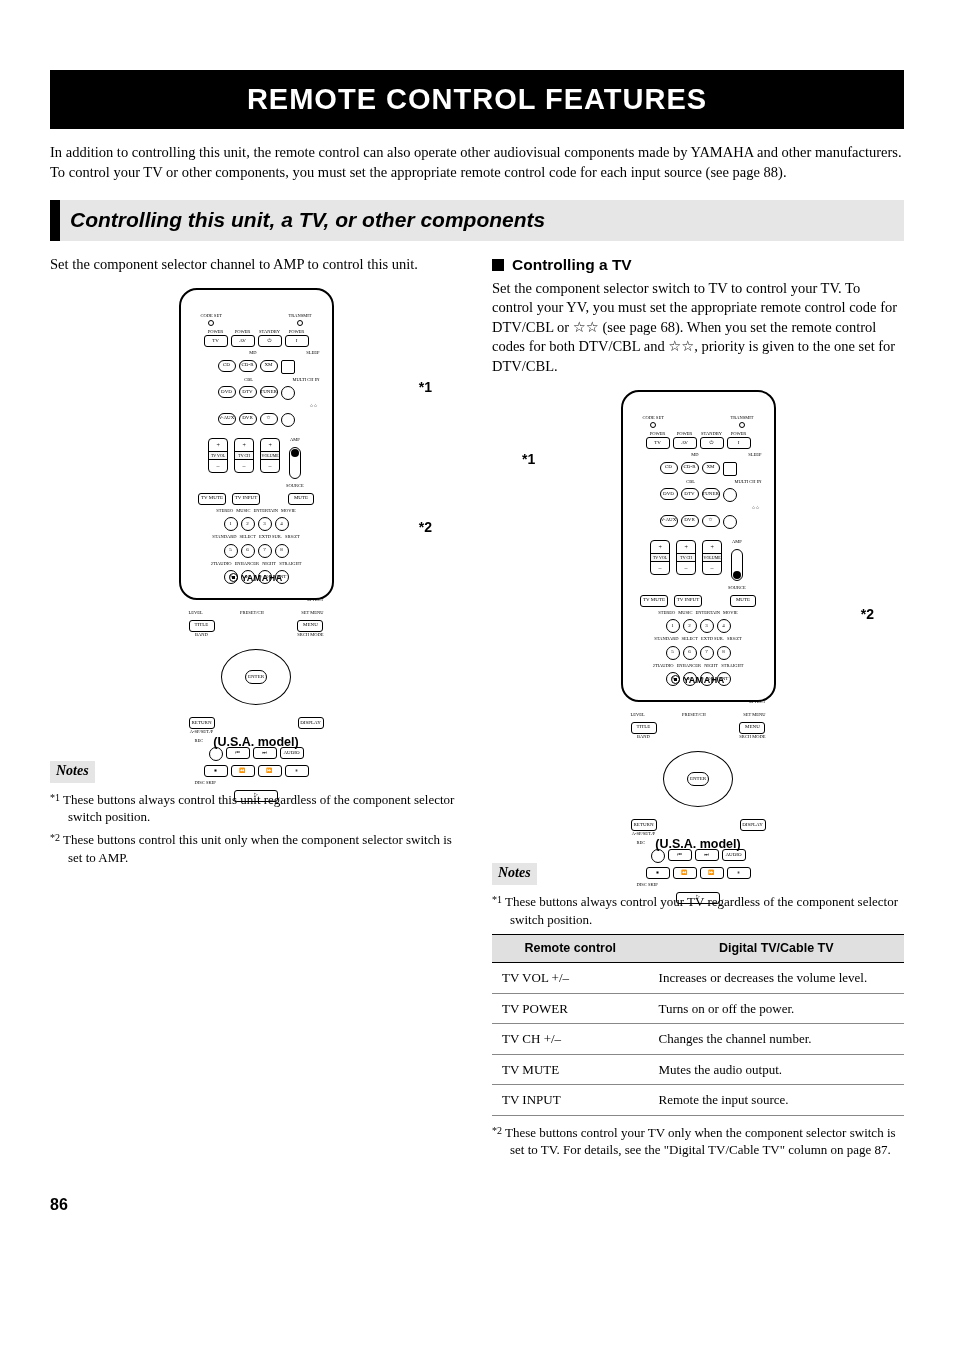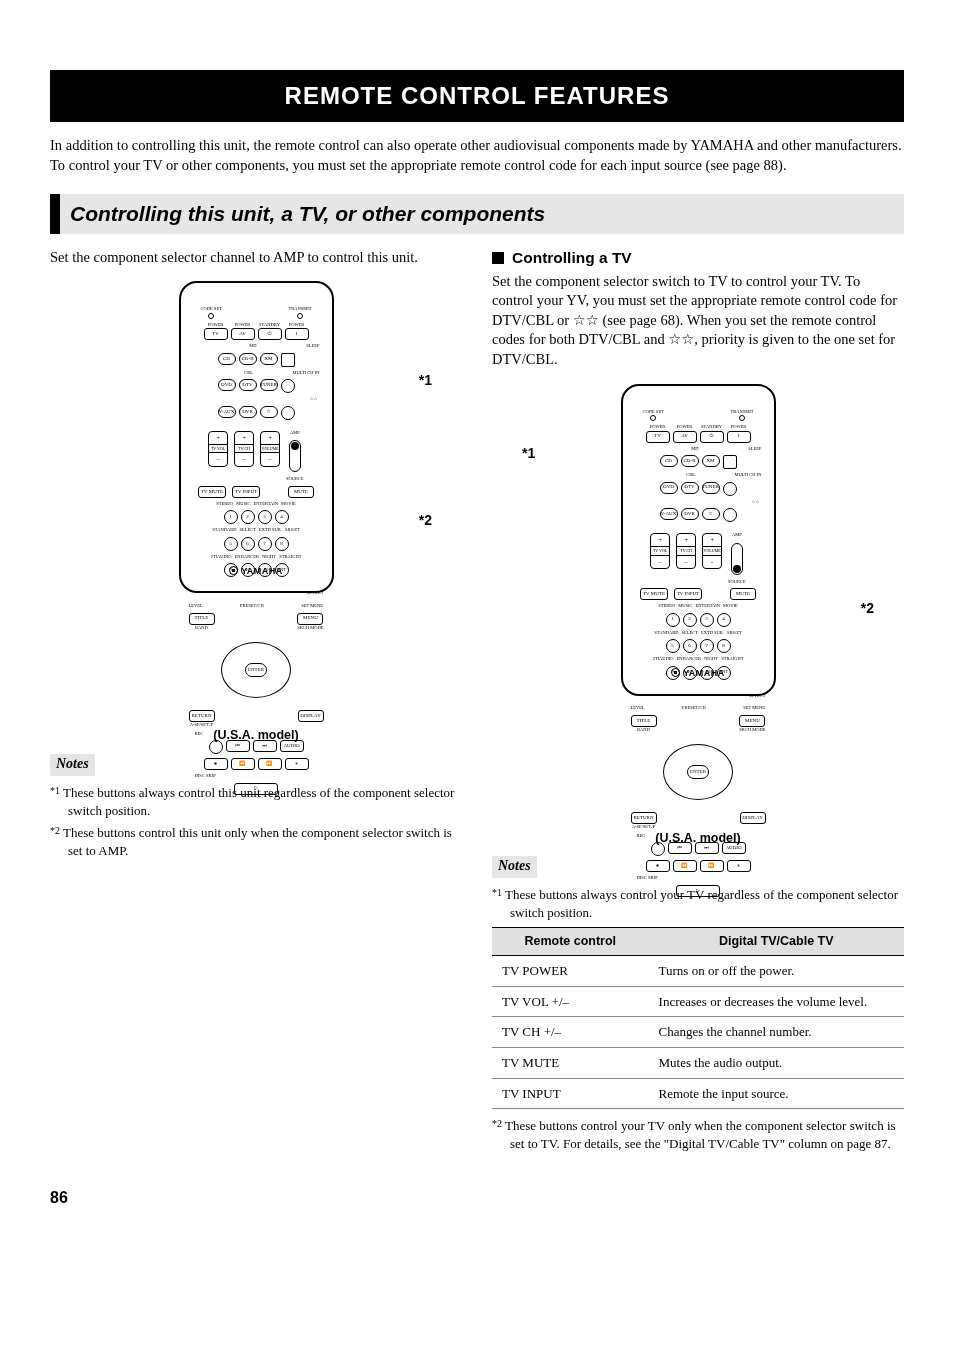--- a/index.html
+++ b/index.html
@@ -12,21 +12,21 @@
     margin: 0 auto;
     padding: 40px 50px 30px 50px;
     line-height: 1.35;
   }
   .title-bar {
     background: #000;
     color: #fff;
     text-align: center;
     font-family: Arial, Helvetica, sans-serif;
     font-weight: bold;
-    font-size: 24px;
+    font-size: 29px;
     letter-spacing: 1px;
     padding: 10px 0;
     margin: 30px 0 14px 0;
   }
   .intro {
     font-size: 14.5px;
     margin-bottom: 18px;
   }
   .section-bar {
     border-left: 10px solid #000;
@@ -522,26 +522,26 @@
 
     <table class="tv">
       <thead>
         <tr>
           <th>Remote control</th>
           <th>Digital TV/Cable TV</th>
         </tr>
       </thead>
       <tbody id="tv-tbody">
           <tr>
+            <td>TV VOL +/–</td>
+            <td>Increases or decreases the volume level.</td>
+          </tr>
+          <tr>
             <td>TV POWER</td>
             <td>Turns on or off the power.</td>
-          </tr>
-          <tr>
-            <td>TV VOL +/–</td>
-            <td>Increases or decreases the volume level.</td>
           </tr>
           <tr>
             <td>TV CH +/–</td>
             <td>Changes the channel number.</td>
           </tr>
           <tr>
             <td>TV MUTE</td>
             <td>Mutes the audio output.</td>
           </tr>
           <tr>

